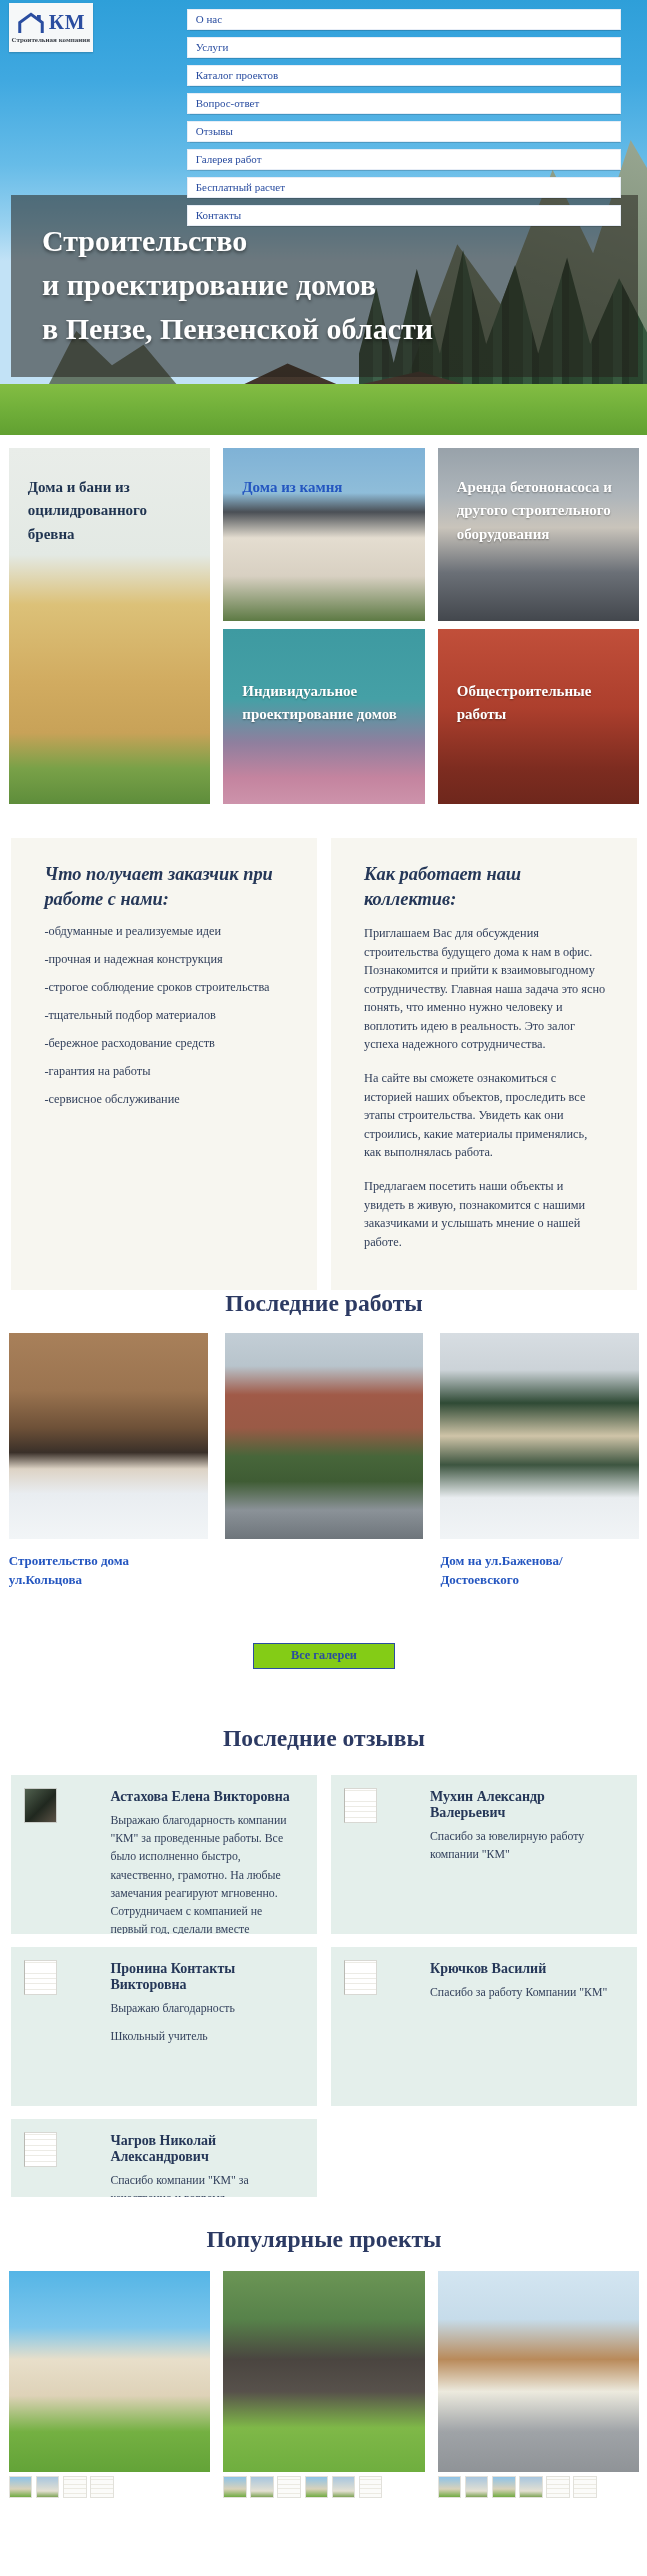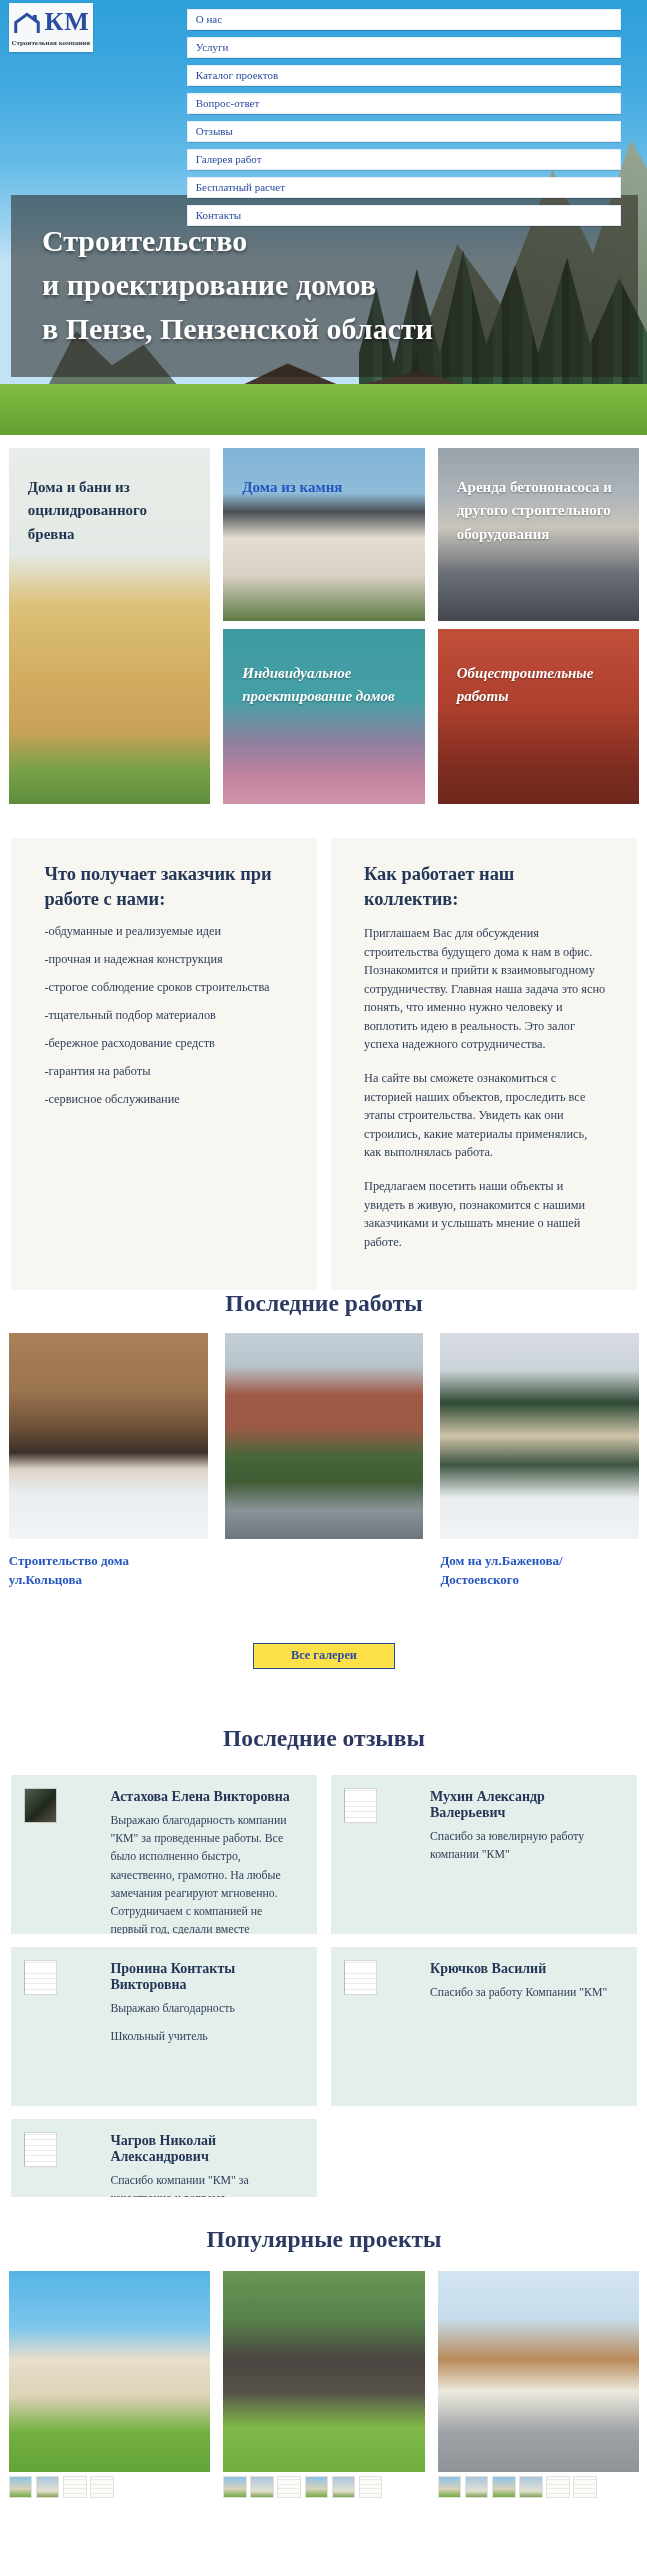--- a/index.html
+++ b/index.html
@@ -30,65 +30,65 @@
   .hero-shade { position:absolute; left:10.5px; right:10.5px; top:195px; height:182px;
     background:rgba(36,32,27,.55); }
   .hero-title { position:absolute; left:42px; top:219px; width:569px;
     font-size:30px; line-height:44px; font-weight:bold; color:#ffffff;
     text-shadow:0 1.8px 3.5px rgba(0,0,0,.45); }
 
   .topbar { position:absolute; left:0; top:0; width:648px; display:flex; align-items:flex-start; }
   .logo-box { margin:2.6px 0 0 8.8px; width:84px; height:49px; background:#f6f8f9;
     display:flex; flex-direction:column; align-items:center; justify-content:center; box-shadow:0 0.9px 1.8px rgba(0,0,0,.2); }
   .logo-row { display:flex; align-items:center; gap:2.6px; }
-  .logo-abbr { font-size:26px; font-weight:bold; color:#2a4da0; letter-spacing:0.9px; }
+  .logo-abbr { font-size:21px; font-weight:bold; color:#2a4da0; letter-spacing:0.9px; }
   .logo-sub { font-size:7px; font-weight:bold; color:#3c4149; margin-top:1.8px; }
   .mainnav { margin:8.8px 0 0 94px; width:442px; display:flex; flex-wrap:wrap;flex-direction:column; }
   .navbtn { background:#ffffff; color:#2a4da0; font-size:11px; padding:3.5px 7.9px;
     margin:0 7.9px 7px 0; border:0.9px solid #e7edf6; box-shadow:0 0.9px 0.9px rgba(0,0,0,.15); white-space:nowrap; }
 
   
   .svc-grid { padding:13px 8.8px 0 8.8px; display:grid; grid-template-columns:1fr 1fr 1fr;
     grid-template-rows:173px 175px; gap:7.9px 13px; }
   .svc { position:relative; display:block; overflow:hidden; }
   .svc-tall { grid-row:1 / span 2; }
   .svc-title { position:absolute; left:19px; top:28px; right:15.8px;
     font-size:15px; font-weight:bold; line-height:1.55; }
   .t-navy { color:#1f3350; }
   .t-blue { color:#2456c0; }
   .t-white { color:#ffffff; text-shadow:0 0.9px 1.8px rgba(0,0,0,.35); }
   .svc1 { background:linear-gradient(180deg,#e9ede9 0%,#e3e9e4 30%,#dcc178 44%,#d1ab60 66%,#c8a258 80%,#79a148 90%,#5e8d3b 100%);padding-left:26px; }
   .svc2 { background:linear-gradient(180deg,#7fb2d6 0%,#8fbdd9 26%,#4a4f55 37%,#e4ddd0 52%,#d8d0c2 74%,#5d7a44 100%); }
   .svc3 { background:linear-gradient(180deg,#98a2aa 0%,#aeb5ba 28%,#c9c4bb 46%,#6b7077 72%,#43474d 100%); }
   .svc4 { background:linear-gradient(180deg,#3e9aa1 0%,#45a0a6 40%,#8f7f9e 65%,#c4849f 85%,#cd93ab 100%); }
   .svc5 { background:linear-gradient(180deg,#c14f3a 0%,#ad3f2d 45%,#7d2c20 80%,#6e271c 100%); }
-  .svc4 .svc-title, .svc5 .svc-title { top:33px;font-style:italic; }
+  .svc4 .svc-title, .svc5 .svc-title { top:51px; }
 
   
   .infoblocks { margin-top:34px; padding:0 11.4px; display:grid; grid-template-columns:1fr 1fr; gap:14px; }
   .infoblock { background:#f7f6f0; padding:24.5px 30px 23px 33px; min-height:221px; }
-  .infoblock h3 { margin:0 0 12.3px 0; font-size:18.4px; line-height:1.35; color:#253758; }
+  .infoblock h3 { margin:0 0 12.3px 0; font-size:18.4px; line-height:1.35; color:#253758;font-style:italic; }
   .benefit-item { font-size:12.3px; color:#33415c; margin:0 0 13px 0; }
   .team-p { font-size:12.3px; line-height:1.5; color:#33415c; margin:0 0 15.8px 0; }
 
   
   .section-h { margin:0; text-align:center; font-size:23.6px; font-weight:bold; color:#2c3a63; }
   .h-works { }
   .h-reviews { margin-top:56px; }
   .h-projects { margin-top:29px; }
 
   
   .works-grid { margin-top:15.8px; padding:0 8.8px; display:grid; grid-template-columns:1fr 1fr 1fr; gap:17px; }
   .work-photo { display:block; width:100%; height:206px; }
   .wp1 { background:linear-gradient(180deg,#a8805a 0%,#9b7450 28%,#6e5138 46%,#3a3029 58%,#ddd3c5 66%,#e9edf1 78%,#f2f5f7 100%); }
   .wp2 { background:linear-gradient(180deg,#c3ced6 0%,#b8c4cc 16%,#a05a48 30%,#9a5a46 46%,#47663a 60%,#3f5c34 72%,#8b9298 86%,#6e757b 100%); }
   .wp3 { background:linear-gradient(180deg,#d7dde2 0%,#ccd3d8 18%,#2f4a35 34%,#cfc4a8 50%,#3d5540 64%,#e9edf0 80%,#f1f4f6 100%); }
   .work-caption { display:block; margin-top:12.3px; font-size:13px; font-weight:bold; color:#2456c0; line-height:1.5; padding-right:26px; }
   .gallery-btn-wrap { margin-top:53px; text-align:center; }
-  .gallery-btn { display:inline-block; background:#fde047; border:1.8px solid #2a4da0; color:#2a4da0;
+  .gallery-btn { display:inline-block; background:#84cc16; border:1.8px solid #2a4da0; color:#2a4da0;
     font-size:12.3px; font-weight:bold; padding:4.4px 37px; }
 
   
   .reviews-grid { margin-top:23px; padding:0 11.4px; display:grid; grid-template-columns:1fr 1fr;
     grid-template-rows:159px 159px 78px; gap:13px 14px; }
   .review-card { background:#e4efeb; padding:13px 21px 12.3px 13px; display:flex; align-items:flex-start; overflow:hidden;gap:40px; }
   .avatar { flex:0 0 33px; width:33px; height:35px; margin-right:13px; border:0.9px solid #c9cdc9; }
   .av-photo1 { background:linear-gradient(135deg,#51614f 0%,#20281f 55%,#5b5246 100%); }
   .av-photo2 { background:linear-gradient(135deg,#7a6b56 0%,#3a4354 60%,#202833 100%); }
   .av-doc { background:repeating-linear-gradient(0deg,#ffffff 0 4.4px,#ecebe5 4.4px 5.3px); border:0.9px solid #d8d8d3; border-left:1.8px solid #b9b9b3; }

